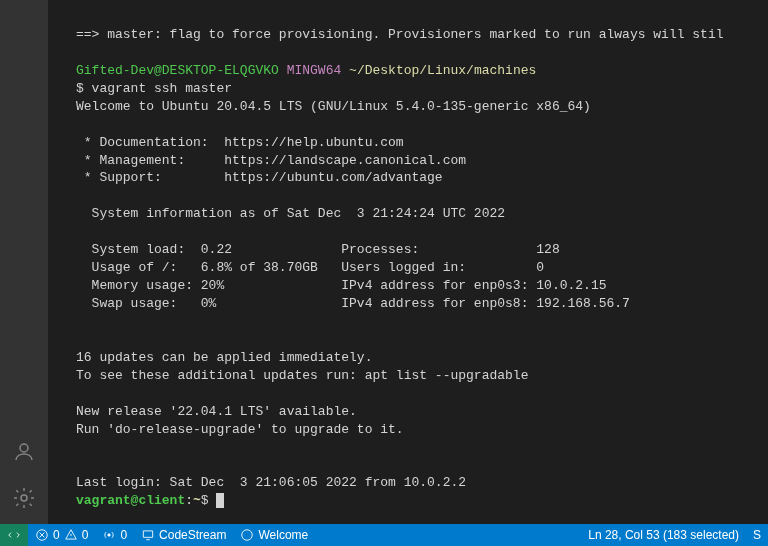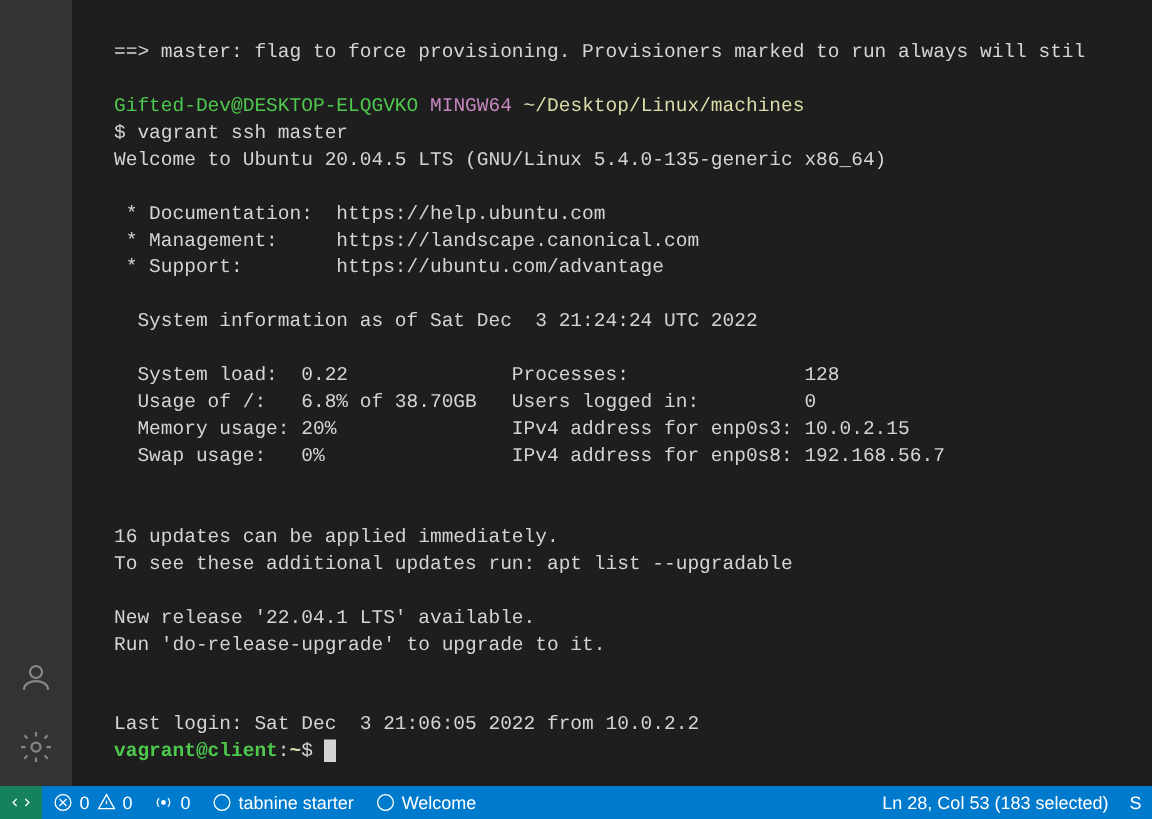--- a/index.html
+++ b/index.html
@@ -88,23 +88,24 @@
   </div>
   <div class="item">
     <svg viewBox="0 0 24 24">
         <circle cx="12" cy="12" r="2" fill="#fff"></circle>
         <path d="M7 7a7 7 0 000 10M17 7a7 7 0 010 10"></path>
       </svg>
     <span>0</span>
   </div>
   <div class="item">
     <svg viewBox="0 0 24 24">
-        <circle cx="12" cy="12" r="9"></circle>
+        <path d="M4 5h16v11H4z"></path>
+        <path d="M9 20h6"></path>
       </svg>
-    <span>tabnine starter</span>
+    <span>CodeStream</span>
   </div>
   <div class="item">
     <svg viewBox="0 0 24 24">
         <circle cx="12" cy="12" r="9"></circle>
       </svg>
     <span>Welcome</span>
   </div>
   <div class="right">
     <div class="item">
       <span>Ln 28, Col 53 (183 selected)</span>

